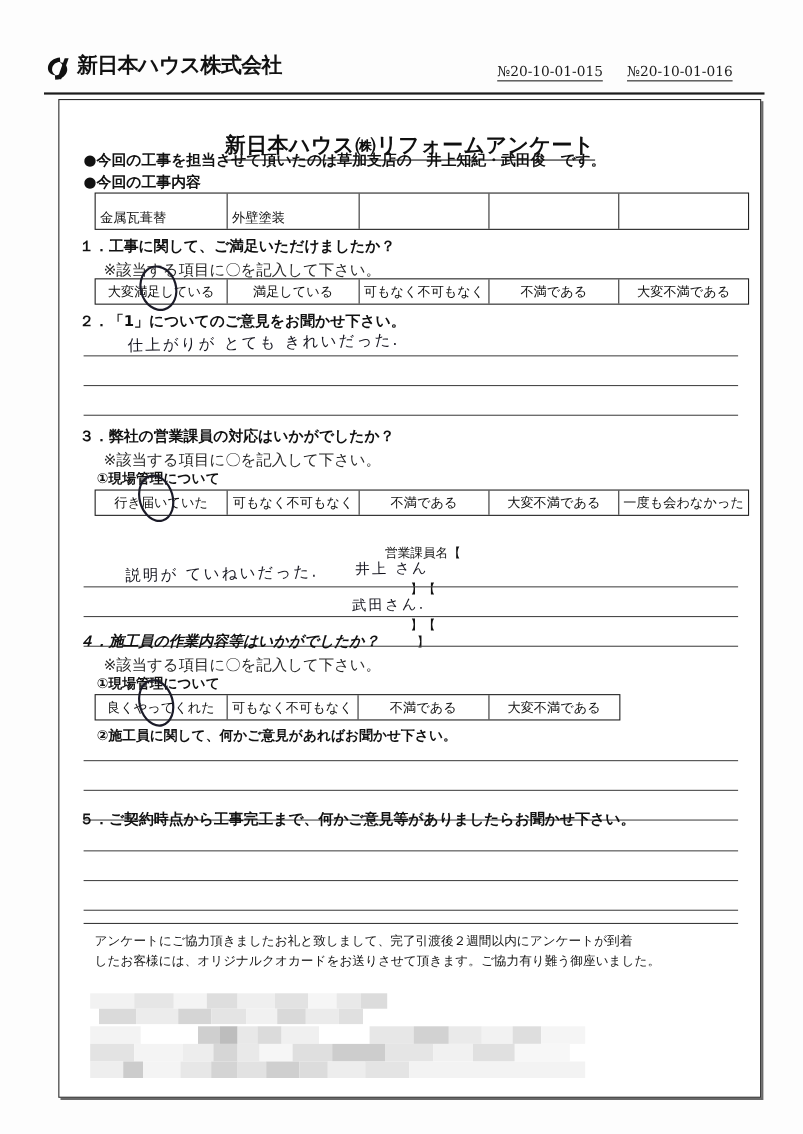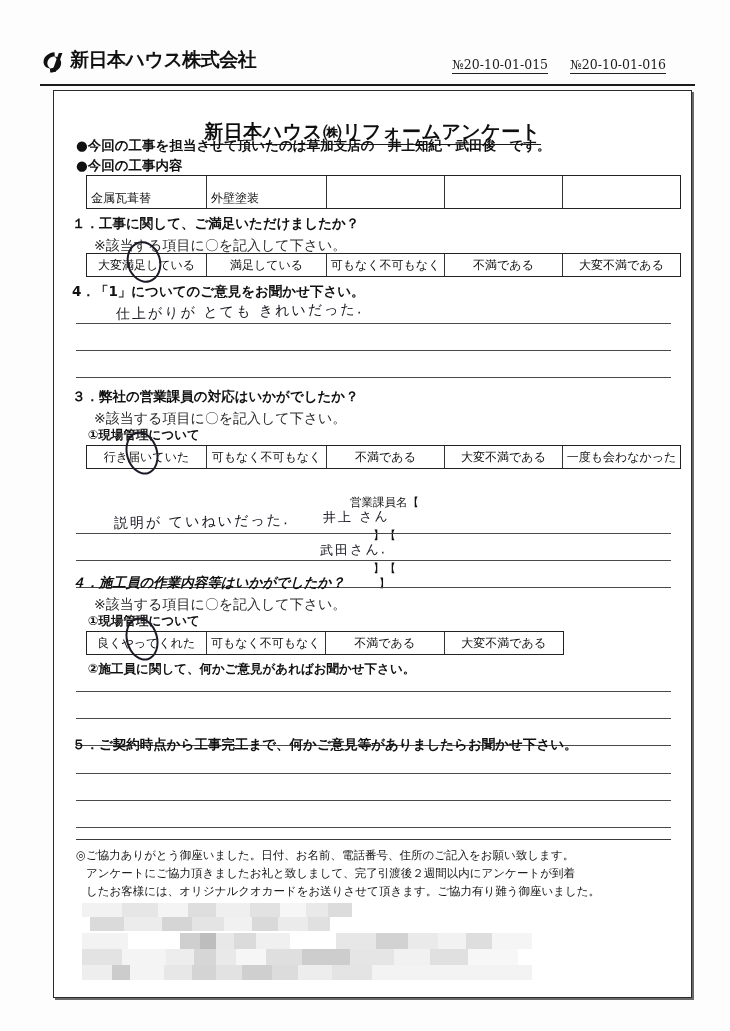--- a/index.html
+++ b/index.html
@@ -330,21 +330,21 @@
       <div class="opt-table" style="left:32px; top:162px; width:595px; height:24px;">
         <div class="opt-cell" style="width:120px;">大変満足している</div>
         <div class="opt-cell" style="width:120px;">満足している</div>
         <div class="opt-cell" style="width:118px;">可もなく不可もなく</div>
         <div class="opt-cell" style="width:118px;">不満である</div>
         <div class="opt-cell" style="width:117px;">大変不満である</div>
       </div>
 
       <div class="hand-circle" style="left:73px; top:150px; width:30px; height:38px;"></div>
 
-      <div class="q-line" style="left:18px; top:192px;">4．「1」についてのご意見をお聞かせ下さい。</div>
+      <div class="q-line" style="left:18px; top:192px;">２．「1」についてのご意見をお聞かせ下さい。</div>
 
       <div class="rule" style="left:22px; top:232px; width:595px;"></div>
       <div class="rule" style="left:22px; top:259px; width:595px;"></div>
       <div class="rule" style="left:22px; top:286px; width:595px;"></div>
 
       <div class="hand" style="left:62px; top:212px;">仕上がりが とても きれいだった.</div>
 
       <div class="q-line" style="left:18px; top:297px;">３．弊社の営業課員の対応はいかがでしたか？</div>
       <div class="note-line" style="left:40px; top:319px;">※該当する項目に〇を記入して下さい。</div>
       <div class="sub-line" style="left:34px; top:336px;">①現場管理について</div>
@@ -400,21 +400,20 @@
       <div class="rule" style="left:22px; top:654px; width:595px;"></div>
 
       <div class="q-line" style="left:18px; top:645px;">５．ご契約時点から工事完工まで、何かご意見等がありましたらお聞かせ下さい。</div>
 
       <div class="rule" style="left:22px; top:682px; width:595px;"></div>
       <div class="rule" style="left:22px; top:709px; width:595px;"></div>
       <div class="rule" style="left:22px; top:736px; width:595px;"></div>
 
       <div class="footer-rule"></div>
       <div id="footer-note">
-        <div class="fn-line">◎ご協力ありがとう御座いました。日付、お名前、電話番号、住所のご記入をお願い致します。</div>
         <div class="fn-line fn-indent">アンケートにご協力頂きましたお礼と致しまして、完了引渡後２週間以内にアンケートが到着</div>
         <div class="fn-line fn-indent">したお客様には、オリジナルクオカードをお送りさせて頂きます。ご協力有り難う御座いました。</div>
       </div>
 
       <div id="redacted">
         <div class="redact-row" style="left:0px;  top:0px;  height:14px;">
           <div class="redact-blk" style="width:40px; background:#f2f2f2;"></div>
           <div class="redact-blk" style="width:36px; background:#e6e6e6;"></div>
           <div class="redact-blk" style="width:30px; background:#f4f4f4;"></div>
           <div class="redact-blk" style="width:28px; background:#dedede;"></div>

